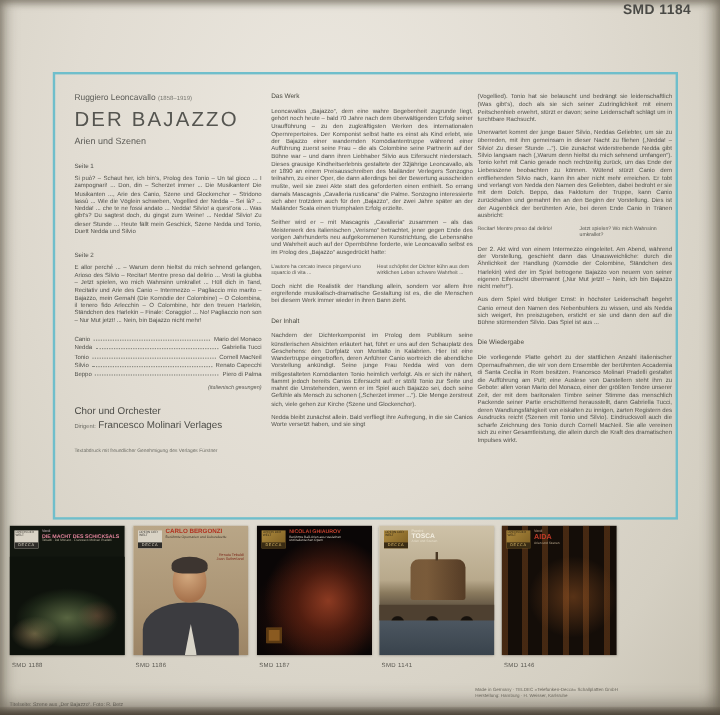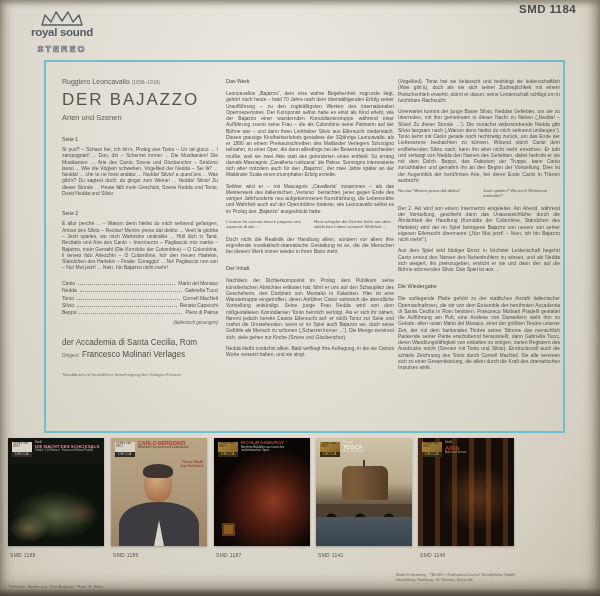--- a/index.html
+++ b/index.html
@@ -145,27 +145,20 @@
   
   .cover-credit{position:absolute;left:8px;top:584px;font-size:4.3px;color:#5c584f;}
   .imprint{position:absolute;left:396px;top:573px;width:168px;
     font-size:3.8px;line-height:5.2px;color:#6b675d;}
 </style>
 </head>
 <body>
 
 <div class="sleeve">
 
-  <div class="logo">
-    <svg class="crown" width="46" height="17" viewBox="0 0 46 17">
-      <path d="M3 15 L6 5 L12 12 L17 2 L23 11 L29 2 L34 12 L40 5 L43 15 Z M3 15 L43 15" fill="none" stroke="#5a6069" stroke-width="1.4" stroke-linejoin="round"></path>
-    </svg>
-    <div class="brand">royal sound</div>
-    <div class="brand-sub">STEREO</div>
-  </div>
   <div class="catalog">SMD 1184</div>
 
   <div class="frame">
 
     <div class="col col1">
       <div class="composer">
         <span>Ruggiero Leoncavallo</span>
         <span class="dates">(1858–1919)</span>
       </div>
       <div class="album-title">DER BAJAZZO</div>
@@ -200,21 +193,21 @@
         </div>
         <div class="cast-row">
           <span>Beppo</span>
             <span class="leader"></span>
             <span>Piero di Palma</span>
         </div>
         <div class="cast-note">(italienisch gesungen)</div>
       </div>
 
       <div class="ensemble">
-        <div>der Accademia di Santa Cecilia, Rom</div>
+        <div>Chor und Orchester</div>
         <div class="conductor-line">
           <span class="conductor-label">Dirigent:</span><span>Francesco Molinari Verlages</span>
         </div>
       </div>
 
       <div class="footnote">Textabdruck mit freundlicher Genehmigung des Verlages Fürstner</div>
     </div>
 
     <div class="col col2">
       <div class="heading">Das Werk</div>

